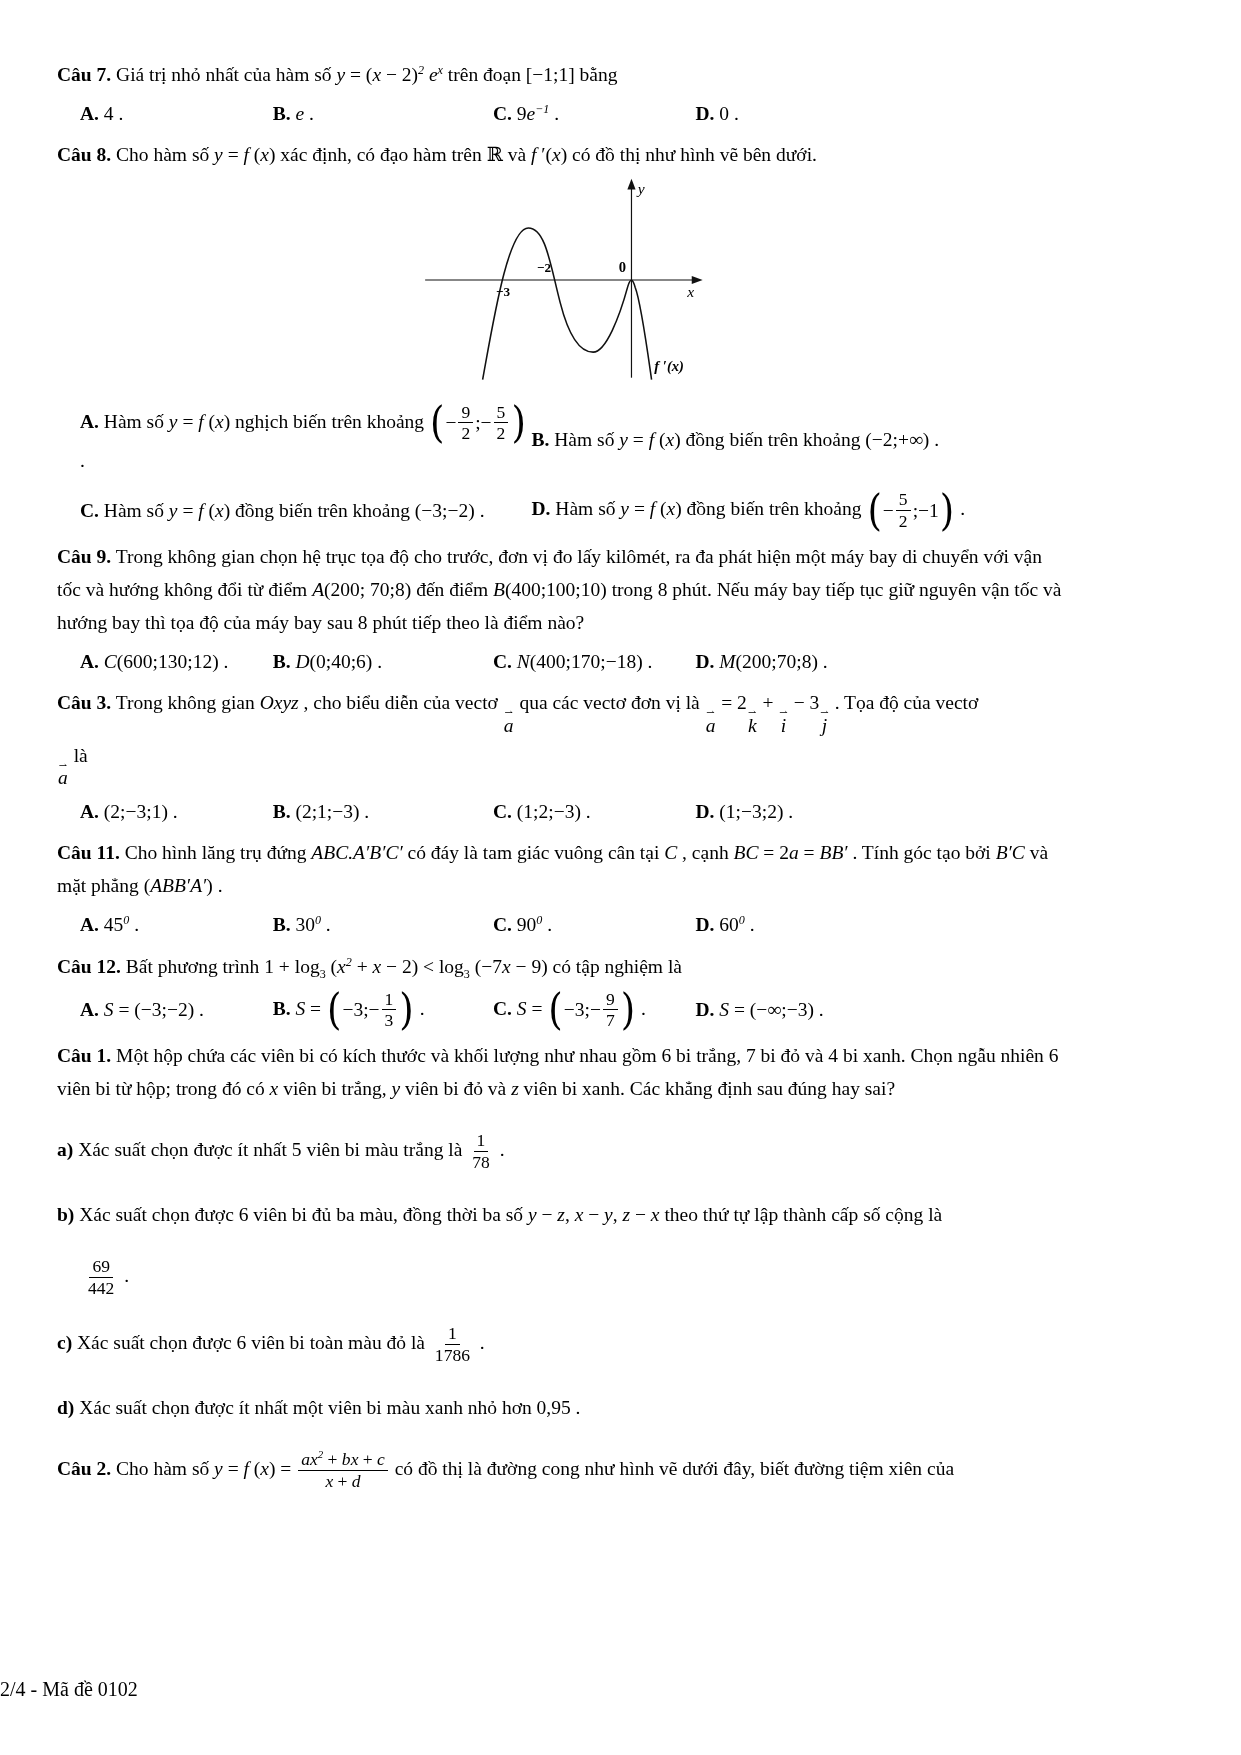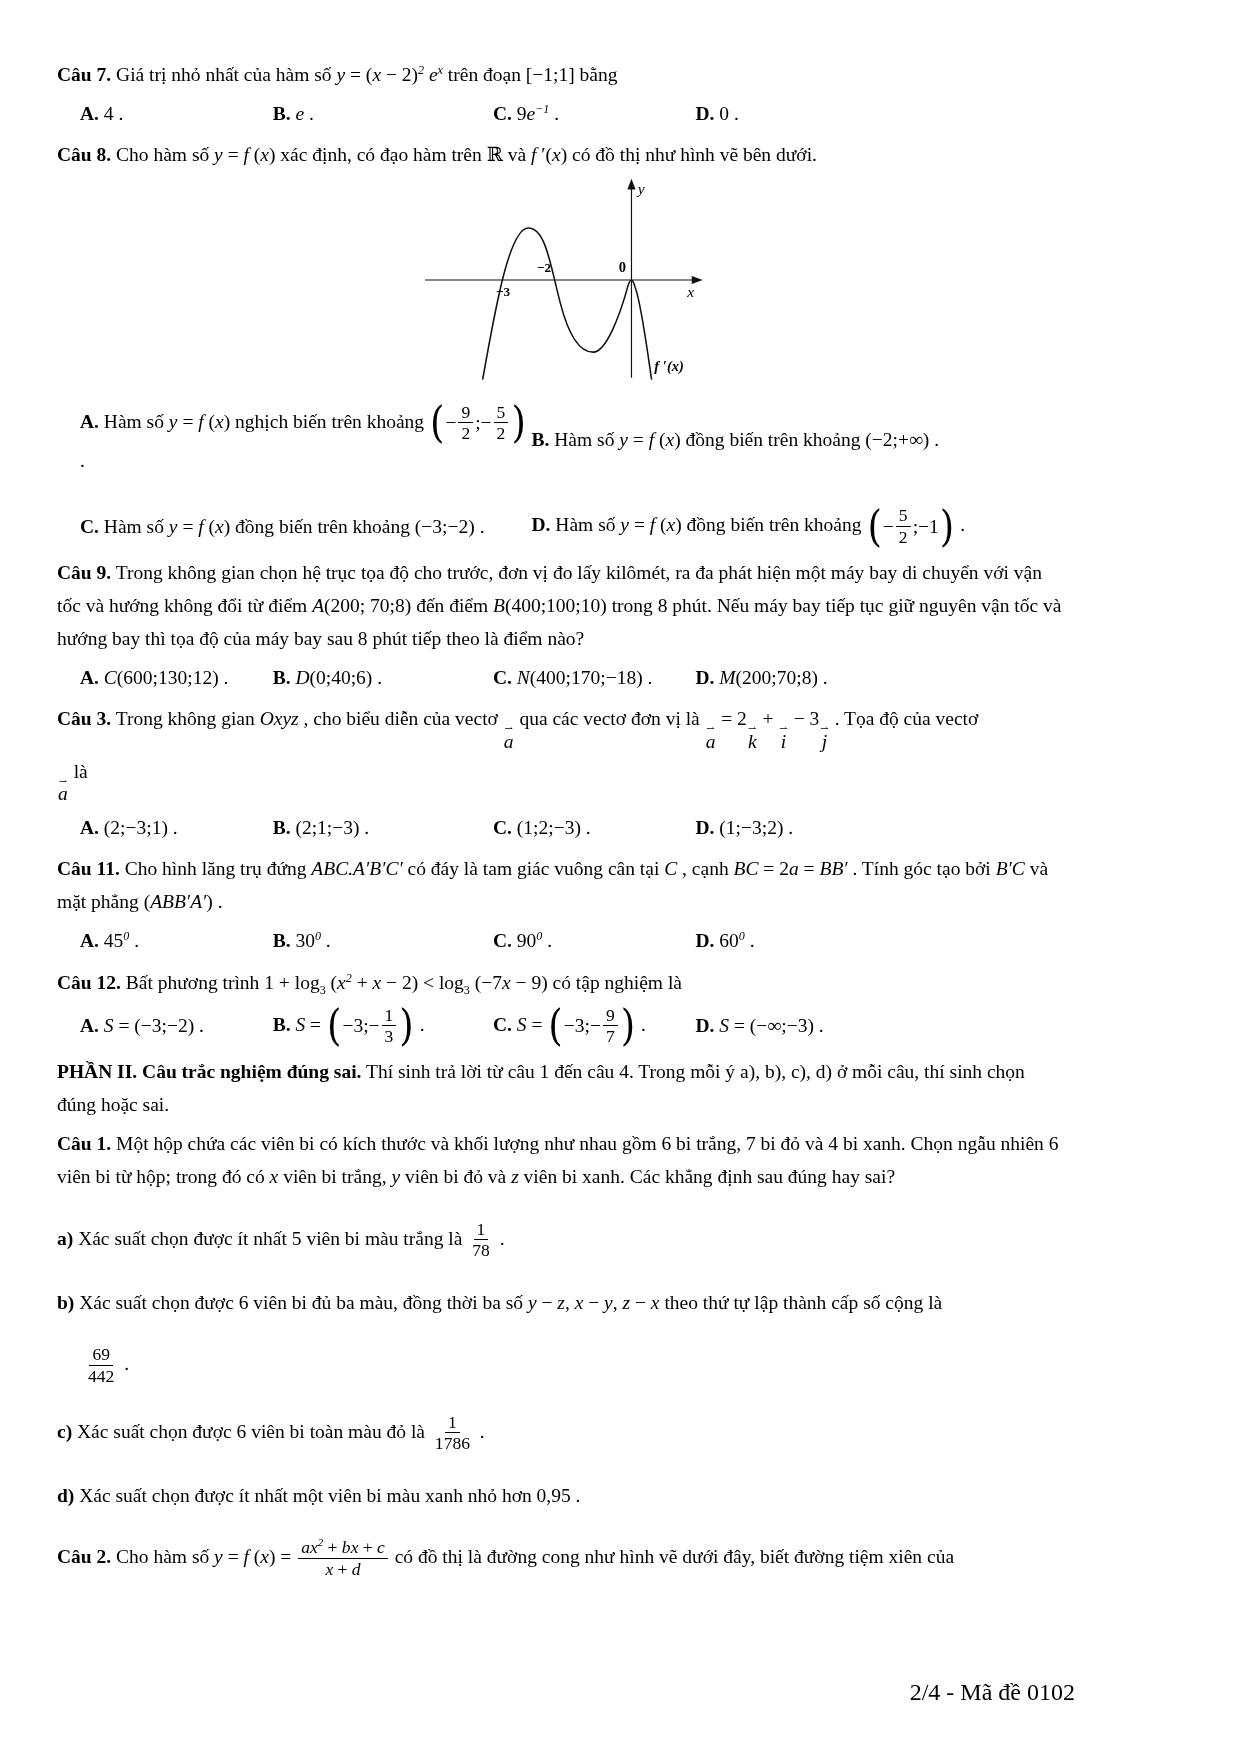--- a/index.html
+++ b/index.html
@@ -20,27 +20,27 @@
         font-size:0.9em;line-height:1.18;margin:0 2px;text-align:center;}
   .frac .num{border-bottom:1.2px solid #000;padding:0 3px;}
   .frac .den{padding:0 3px;}
   .bp{display:inline-flex;align-items:center;vertical-align:middle;}
   .bp>.paren{font-size:1.9em;font-weight:300;line-height:1;transform:scaleY(1.15);margin:0 1px;font-family:"DejaVu Serif",serif;}
   .vec{display:inline-flex;flex-direction:column;align-items:center;vertical-align:-0.38em;line-height:1;margin:0 1px;}
   .vec-arrow{font-size:0.52em;line-height:0.55;}
   .vec-base{font-style:italic;line-height:1.05;}
   .opts{display:grid;padding-left:23px;margin:6px 0 8px;}
   .opts4{grid-template-columns:19.5% 22.3% 20.5% 37.7%;align-items:center;}
-  .opts2{grid-template-columns:45.7% 54.3%;row-gap:28px;align-items:center;}
+  .opts2{grid-template-columns:45.7% 54.3%;row-gap:12px;align-items:center;}
   .figure{text-align:center;margin:4px 0 2px;}
   .figure svg{display:inline-block;}
   .stmt{margin:25px 0;}
   .frac-line{margin:2px 0 8px 26px;font-family:Liberation Serif, serif;}
   .part2-heading{margin:6px 0 6px;}
-  .footer{position:absolute;top:1672px;left:0;width:1062px;text-align:right;font-size:24px;padding-left:13px;}
+  .footer{position:absolute;top:1672px;left:0;width:1062px;text-align:left;font-size:20px;}
   .fig-label{font-family:"Liberation Serif",serif;}
   .fig-italic{font-style:italic;}
   .fig-bold{font-weight:bold;}
 </style>
 </head>
 <body>
 
 <div class="page">
 
   <section class="q">
@@ -151,21 +151,20 @@
               <span class="den">3</span>
             </span><span class="paren">)</span></span> .</span>
       <span class="opt"><b>C.</b> <span class="mi">S</span> = <span class="bp"><span class="paren">(</span>−3;−<span class="frac">
               <span class="num">9</span>
               <span class="den">7</span>
             </span><span class="paren">)</span></span> .</span>
       <span class="opt"><b>D.</b> <span class="mi">S</span> = (−∞;−3) .</span>
     </div>
   </section>
 
-  <p class="part2-heading"><b>PHẦN II. Câu trắc nghiệm đúng sai.</b> Thí sinh trả lời từ câu 1 đến câu 4. Trong mỗi ý a), b), c), d) ở mỗi câu, thí sinh chọn đúng hoặc sai.</p>
 
   <section class="q">
     <p class="qt"><b>Câu 1.</b> Một hộp chứa các viên bi có kích thước và khối lượng như nhau gồm 6 bi trắng, 7 bi đỏ và 4 bi xanh. Chọn ngẫu nhiên 6 viên bi từ hộp; trong đó có <span class="mi">x</span> viên bi trắng, <span class="mi">y</span> viên bi đỏ và <span class="mi">z</span> viên bi xanh. Các khẳng định sau đúng hay sai?</p>
     <p class="stmt"><b>a)</b> Xác suất chọn được ít nhất 5 viên bi màu trắng là <span class="frac">
           <span class="num">1</span>
           <span class="den">78</span>
         </span> .</p>
     <p class="stmt"><b>b)</b> Xác suất chọn được 6 viên bi đủ ba màu, đồng thời ba số <span class="mi">y</span> − <span class="mi">z</span>, <span class="mi">x</span> − <span class="mi">y</span>, <span class="mi">z</span> − <span class="mi">x</span> theo thứ tự lập thành cấp số cộng là</p>
     <p class="frac-line"><span class="frac">
           <span class="num">69</span>

